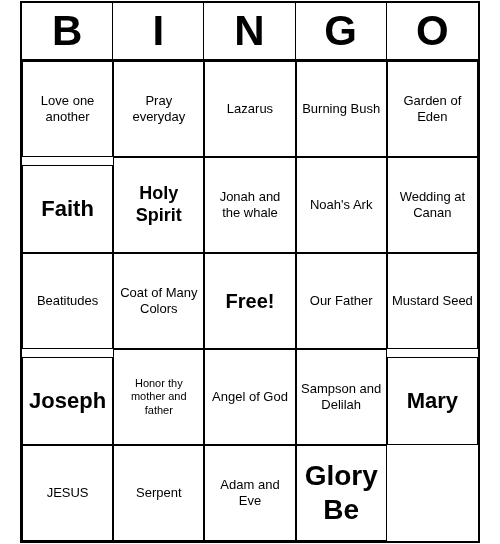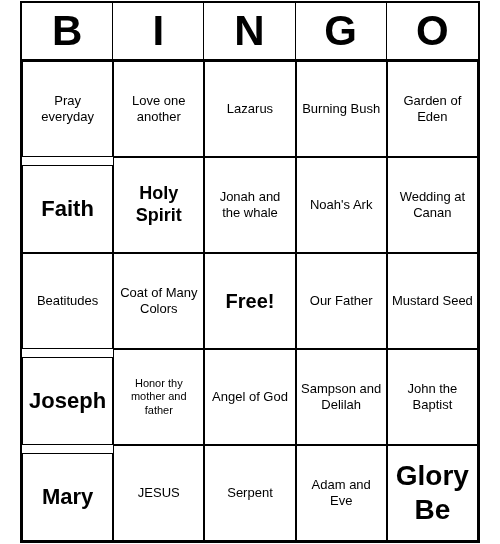--- a/index.html
+++ b/index.html
@@ -75,39 +75,38 @@
 
 <div class="bingo-card">
   <div class="bingo-header">
   <div class="bingo-header-cell">B</div>
       <div class="bingo-header-cell">I</div>
       <div class="bingo-header-cell">N</div>
       <div class="bingo-header-cell">G</div>
       <div class="bingo-header-cell">O</div>
     </div>
   <div class="bingo-grid">
-  <div class="bingo-cell">Pray everyday</div>
-      <div class="bingo-cell">Love one another</div>
+  <div class="bingo-cell">Love one another</div>
+      <div class="bingo-cell">Pray everyday</div>
       <div class="bingo-cell">Lazarus</div>
       <div class="bingo-cell">Burning Bush</div>
       <div class="bingo-cell">Garden of Eden</div>
       <div class="bingo-cell large-text">Faith</div>
       <div class="bingo-cell medium-text">Holy Spirit</div>
       <div class="bingo-cell">Jonah and the whale</div>
       <div class="bingo-cell">Noah's Ark</div>
       <div class="bingo-cell">Wedding at Canan</div>
       <div class="bingo-cell">Beatitudes</div>
       <div class="bingo-cell">Coat of Many Colors</div>
       <div class="bingo-cell free">Free!</div>
       <div class="bingo-cell">Our Father</div>
       <div class="bingo-cell">Mustard Seed</div>
       <div class="bingo-cell large-text">Joseph</div>
       <div class="bingo-cell" style="font-size: 11px;">Honor thy mother and father</div>
       <div class="bingo-cell">Angel of God</div>
       <div class="bingo-cell">Sampson and Delilah</div>
-      <div class="bingo-cell">John the Baptist</div>
       <div class="bingo-cell large-text">Mary</div>
       <div class="bingo-cell">JESUS</div>
       <div class="bingo-cell">Serpent</div>
       <div class="bingo-cell">Adam and Eve</div>
       <div class="bingo-cell xl-text">Glory Be</div>
     </div>
 </div>
 
 </body></html>

